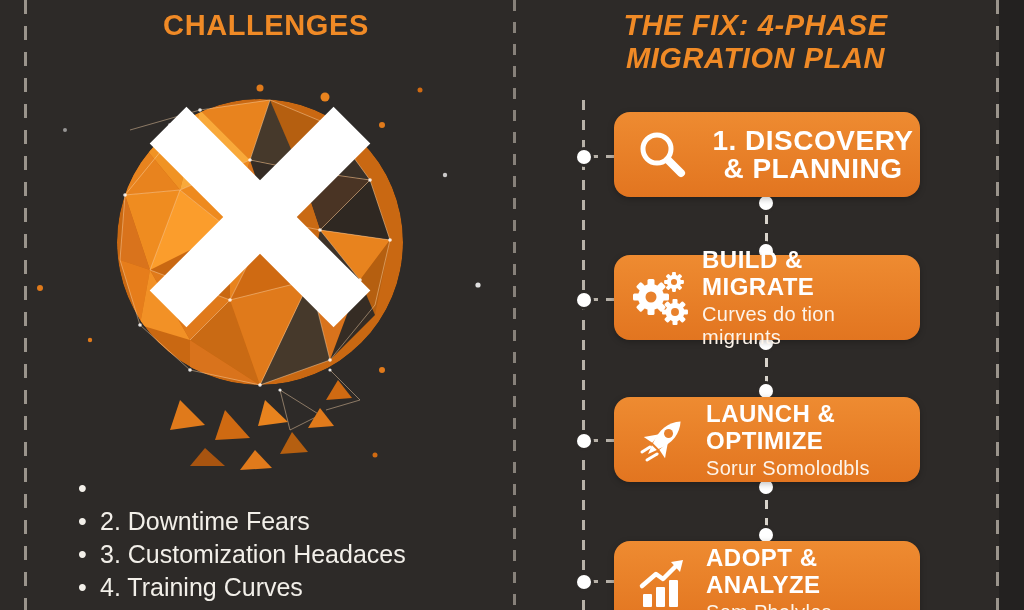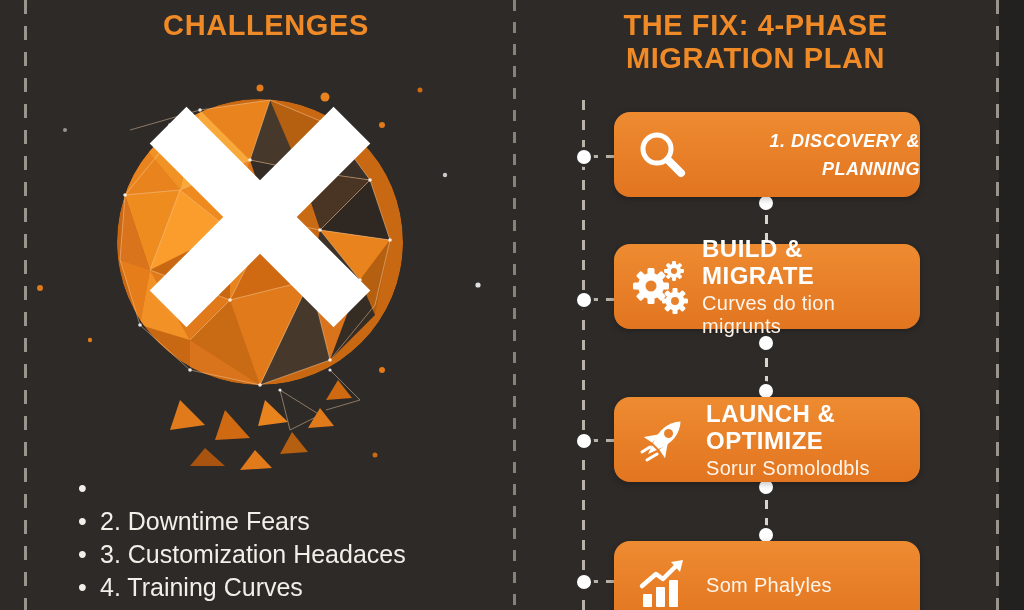--- a/index.html
+++ b/index.html
@@ -33,45 +33,45 @@
   #hconn-4{top:580px;}
   
   .dot{position:absolute;width:14px;height:14px;border-radius:50%;background:#ffffff;
        box-shadow:0 0 0 3px #2d2a28;}
   
   .panel-title{
     position:absolute;text-align:center;
     color:#f08a26;font-weight:bold;font-size:29px;line-height:33px;letter-spacing:0.6px;
   }
   #left-title{left:36px;top:9px;width:460px;}
-  #right-title{left:528px;top:9px;width:455px;}
+  #right-title{left:528px;top:9px;width:455px;font-style:italic;}
   
   #challenge-list{position:absolute;left:78px;top:472px;color:#f2efe9;font-size:25px;}
   .challenge-row{height:33px;display:flex;align-items:center;}
   .challenge-bullet{width:22px;font-size:25px;}
   
   .phase-box{
     position:absolute;left:614px;width:306px;height:85px;
     background:linear-gradient(180deg,#ee8b31 0%,#e27520 100%);
     border-radius:16px;
     display:flex;align-items:center;
     padding-left:20px;box-sizing:border-box;
     box-shadow:0 2px 6px rgba(0,0,0,0.25);
   }
   #phase-1{top:112px;}
-  #phase-2{top:244px;padding-left:16px;}
+  #phase-2{top:255px;padding-left:16px;}
   #phase-3{top:397px;}
   #phase-4{top:541px;}
   .phase-icon{width:58px;height:58px;flex:0 0 58px;margin-right:14px;display:flex;align-items:center;justify-content:center;}
   .phase-text{color:#ffffff;}
   .phase-title{font-size:24px;font-weight:bold;letter-spacing:0.5px;line-height:27px;}
   .phase-sub{font-size:20px;font-weight:400;color:#fdf4ea;margin-top:3px;letter-spacing:0.3px;}
   .phase-title-centered{
-    font-size:18px;font-weight:bold;color:#fff;text-align:right;
-    width:214px;line-height:28px;letter-spacing:0.5px;font-style:italic;
+    font-size:28px;font-weight:bold;color:#fff;text-align:center;
+    width:214px;line-height:28px;letter-spacing:0.5px;
   }
   
   #sphere-illustration{position:absolute;left:30px;top:70px;}
 </style>
 </head>
 <body>
 
 <div class="vdash dash-border" id="border-left"></div>
 <div class="vdash dash-border" id="border-right"></div>
 <div class="vdash dash-center" id="divider-center"></div>
@@ -296,15 +296,16 @@
       <g fill="#ffffff">
         <rect x="8" y="38" width="9" height="13" rx="1"></rect>
         <rect x="21" y="31" width="9" height="20" rx="1"></rect>
         <rect x="34" y="24" width="9" height="27" rx="1"></rect>
       </g>
       <polyline points="7,30 21,18 28,23 42,9" fill="none" stroke="#ffffff" stroke-width="4.5" stroke-linecap="round" stroke-linejoin="round"></polyline>
       <polygon points="36,6 48,4 45,16" fill="#ffffff"></polygon>
     </svg>
   </span>
   <div class="phase-text">
+    <div class="phase-title">ADOPT &amp; ANALYZE</div>
     <div class="phase-sub">Som Phalyles</div>
   </div>
 </div>
 
 </body></html>

